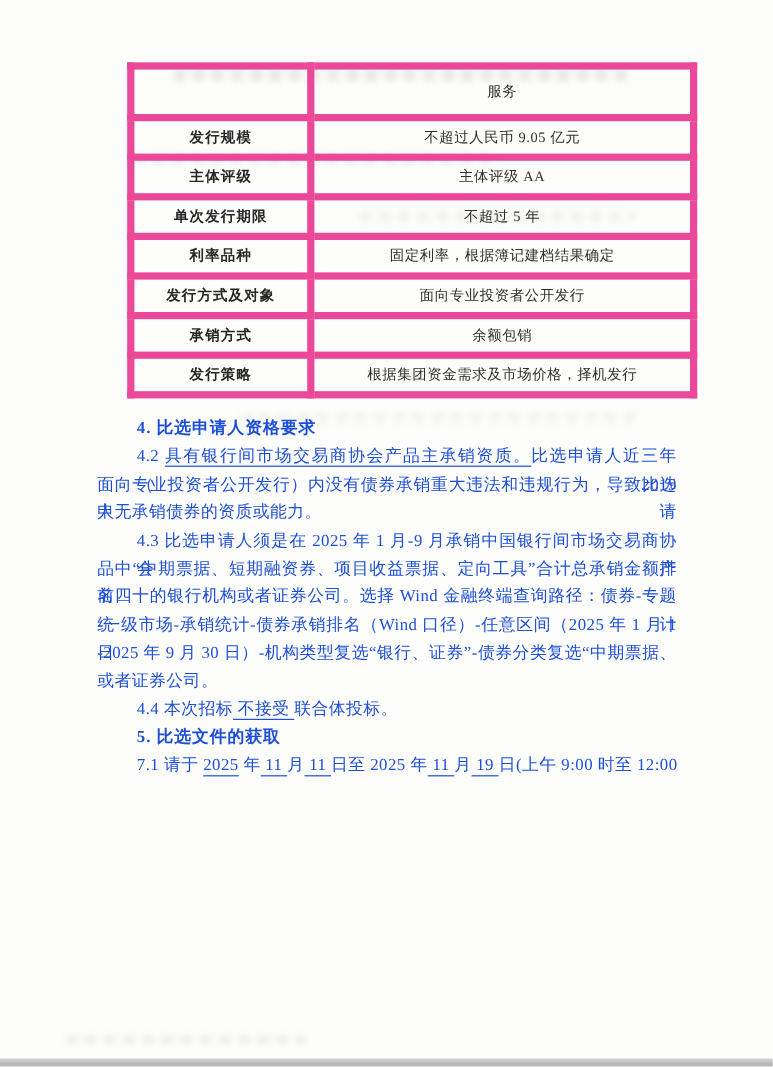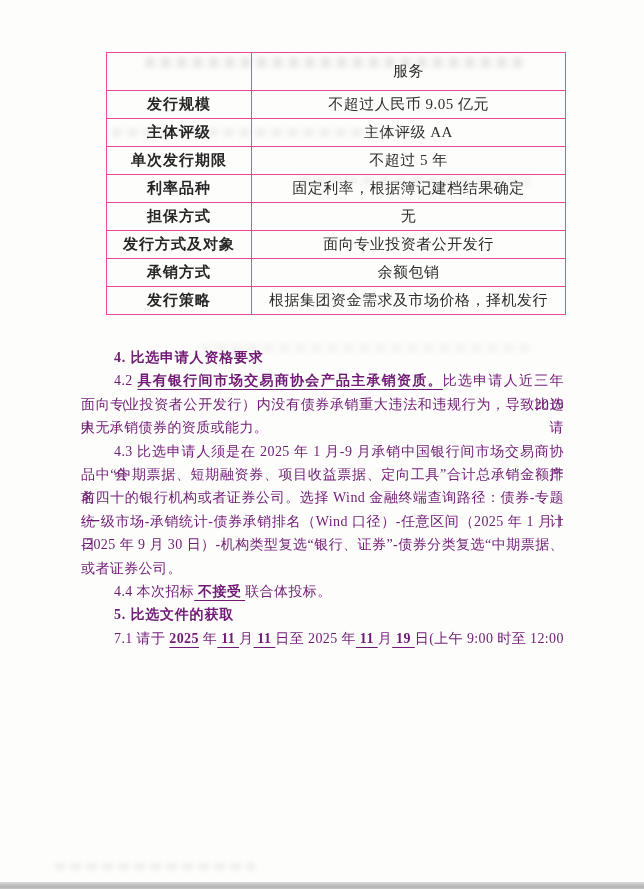--- a/index.html
+++ b/index.html
@@ -18,62 +18,62 @@
 
   
   .doc-table{
     position:absolute;
     left:106px;top:52px;
     width:441px;
     border-collapse:collapse;
     table-layout:fixed;
   }
   .doc-table td{
-    border:1px solid #ec4899;
+    border:6px solid #ec4899;
     text-align:center;
     vertical-align:middle;
-    font-size:15px;
+    font-size:12px;
     padding:0 4px;
     height:27px;
     letter-spacing:0.5px;
   }
   .doc-table tr:first-child td{height:37px;}
   .doc-table td.lab{
     width:136px;
     font-weight:700;
     letter-spacing:1px;
   }
   .doc-table td.val{width:305px;color:#2e2e2e;}
   .doc-table{border:1.5px solid #3d3d3d;}
 
   
   .content{
     position:absolute;
     left:81px;top:346px;
     width:483px;
     font-size:14px;
     line-height:23.4px;
-    color:#701a75;
+    color:#1d4ed8;
   }
   .block{margin:0;}
   .line{
     height:23.4px;
     white-space:nowrap;
     letter-spacing:0.4px;
   }
   .line.j{
     white-space:normal;
     text-align:justify;
     text-align-last:justify;
     text-justify:inter-character;
   }
   .line.ind{padding-left:33px;}
   .line.b{font-weight:700;letter-spacing:0.8px;}
-  span.u{text-decoration:underline;text-underline-offset:3.5px;text-decoration-thickness:1px;font-weight:bold;}
-  span.b{font-weight:700;}
+  span.u{text-decoration:underline;text-underline-offset:3.5px;text-decoration-thickness:1px;}
+  span.b{font-weight:400;}
 
   
   .smudge{
     position:absolute;
     pointer-events:none;
     filter:blur(2.5px);
     background:repeating-linear-gradient(90deg,
       rgba(130,130,130,.16) 0 9px,
       rgba(170,170,170,.04) 9px 16px);
     border-radius:3px;
@@ -117,24 +117,20 @@
         </tr>
         <tr>
           <td class="lab">单次发行期限</td>
           <td class="val">不超过 5 年</td>
         </tr>
         <tr>
           <td class="lab">利率品种</td>
           <td class="val">固定利率，根据簿记建档结果确定</td>
         </tr>
         <tr>
-          <td class="lab">担保方式</td>
-          <td class="val">无</td>
-        </tr>
-        <tr>
           <td class="lab">发行方式及对象</td>
           <td class="val">面向专业投资者公开发行</td>
         </tr>
         <tr>
           <td class="lab">承销方式</td>
           <td class="val">余额包销</td>
         </tr>
         <tr>
           <td class="lab">发行策略</td>
           <td class="val">根据集团资金需求及市场价格，择机发行</td>

